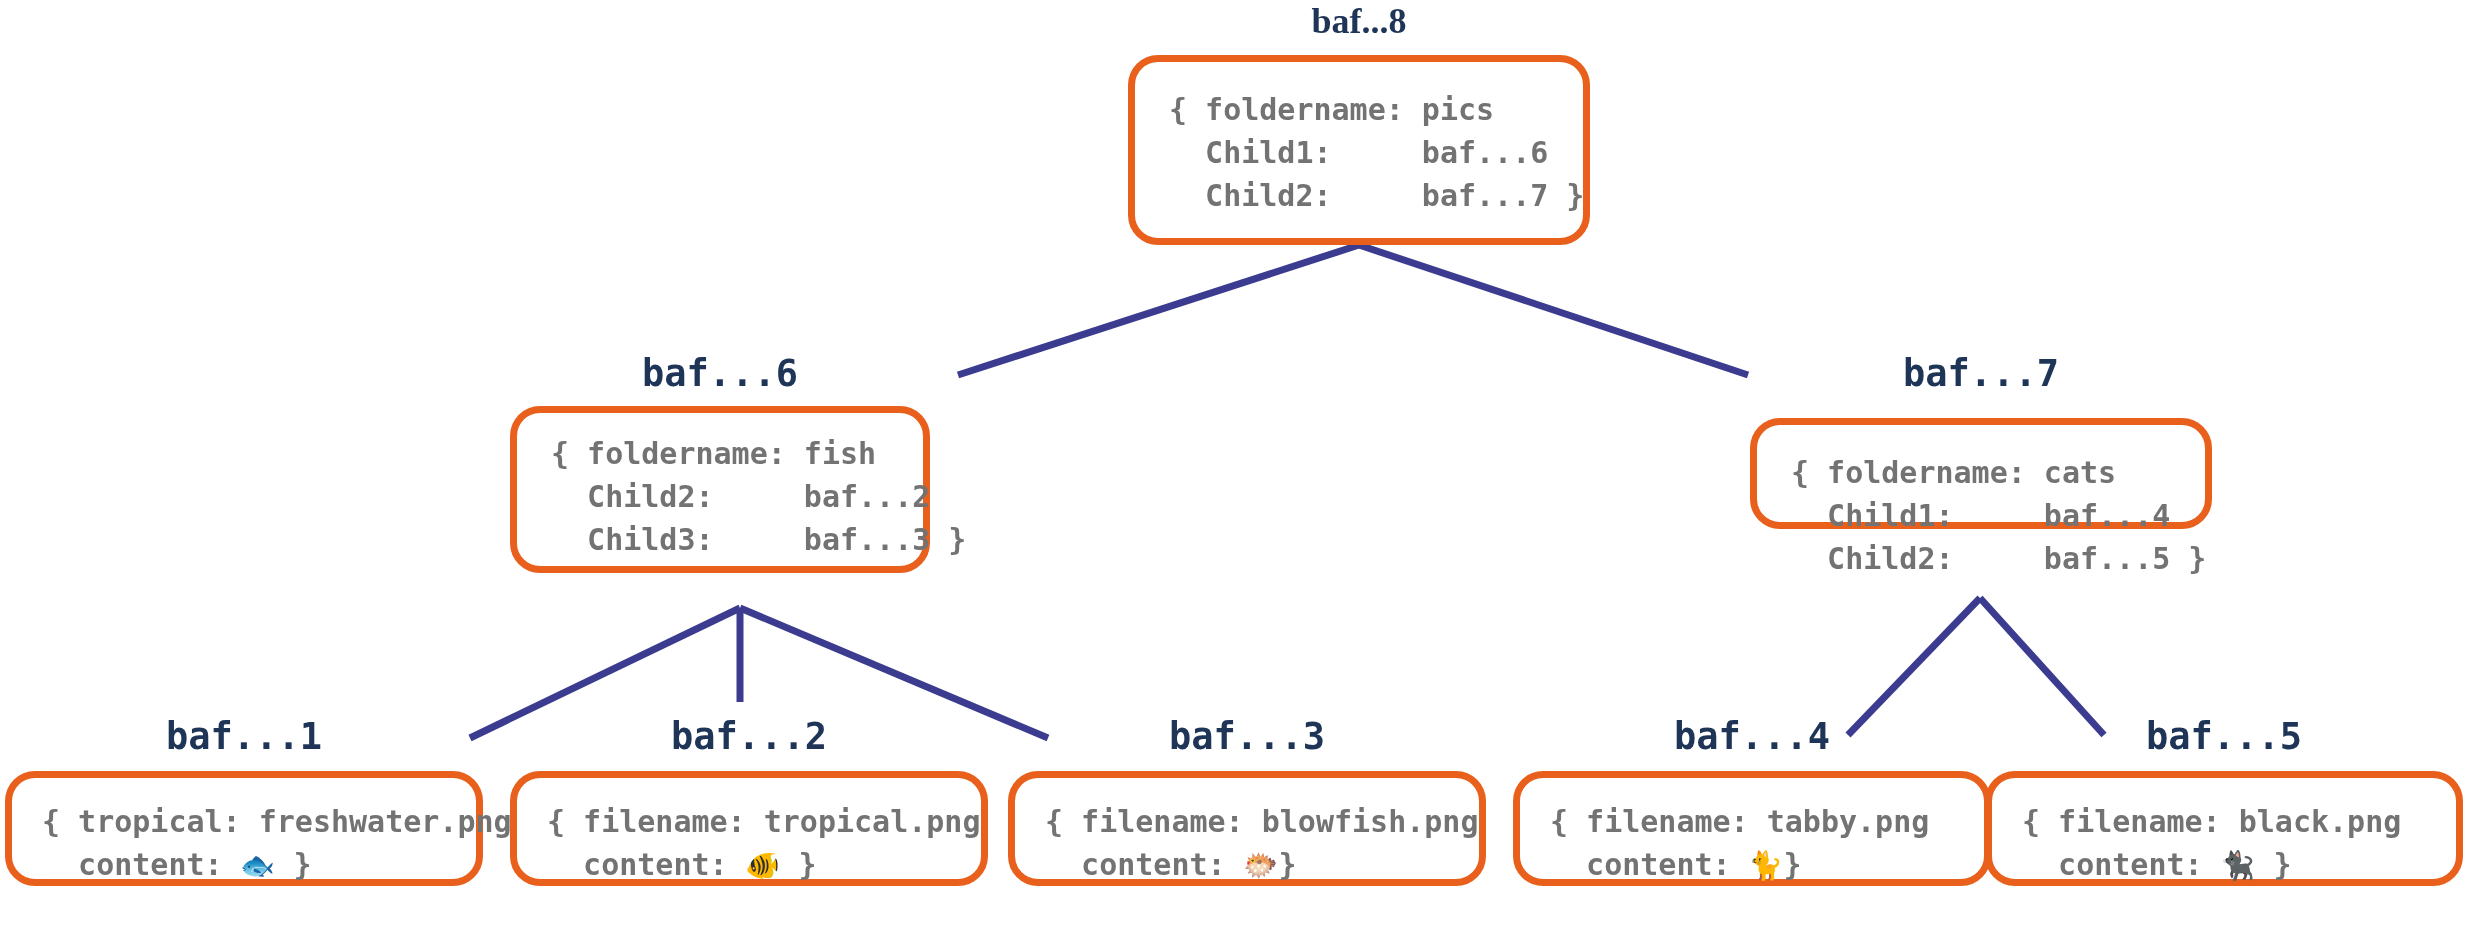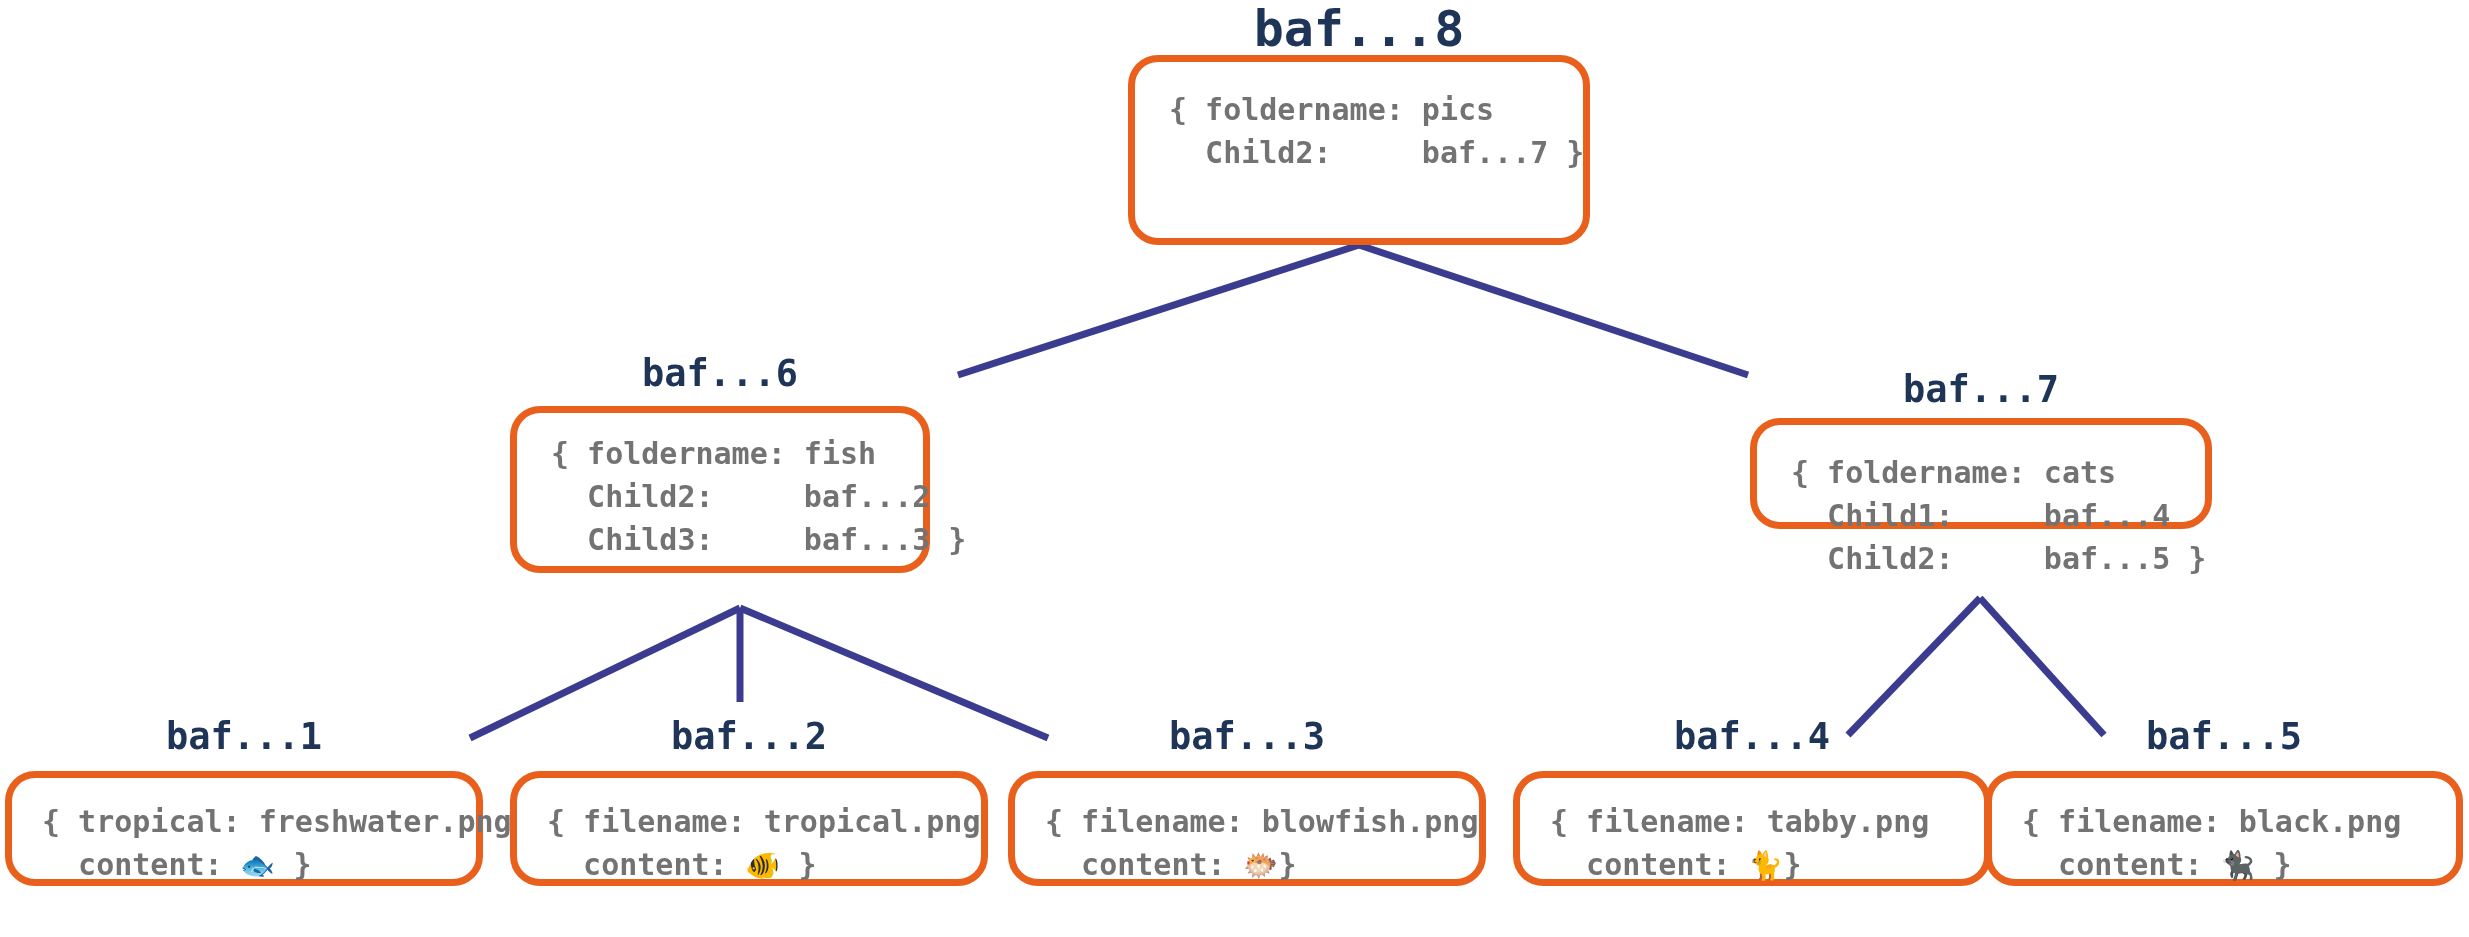--- a/index.html
+++ b/index.html
@@ -54,29 +54,29 @@
     color: #737373;
     font-family: "DejaVu Sans Mono", "Liberation Mono", monospace;
     font-size: 30px;
     font-weight: 700;
     line-height: 1.36;
     white-space: pre;
     margin: 2px;
   }
   
   #node-8        { left: 1128px; top: 0px;   width: 462px; height: 250px; }
-  #node-8 .node-label { top: 0px; font-size: 50px; }
+  #node-8 .node-label { top: 0px; font-size: 36px; font-family: Liberation Serif, serif; }
   #node-8 .node-box   { top: 55px; height: 190px; padding: 26px 0 0 32px; }
   
   #node-6        { left: 510px; top: 352px; width: 420px; height: 258px; }
   #node-6 .node-label { top: 0px; }
   #node-6 .node-box   { top: 54px; height: 167px; padding: 19px 0 0 32px; }
   
   #node-7        { left: 1750px; top: 352px; width: 462px; height: 258px; }
-  #node-7 .node-label { top: 16px; }
+  #node-7 .node-label { top: 0px; }
   #node-7 .node-box   { top: 66px; height: 111px; padding: 26px 0 0 32px; }
   
   .leaf .node-label   { top: 0px; }
   .leaf .node-box     { top: 56px; height: 115px; padding: 22px 0 0 28px; }
   #node-1 { left: 5px;    top: 715px; width: 478px; }
   #node-2 { left: 510px;  top: 715px; width: 478px; }
   #node-3 { left: 1008px; top: 715px; width: 478px; }
   #node-4 { left: 1513px; top: 715px; width: 478px; }
   #node-5 { left: 1985px; top: 715px; width: 478px; }
   .emoji {
@@ -98,20 +98,21 @@
         <line x1="740" y1="608" x2="1048" y2="738"></line>
         <line x1="1980" y1="598" x2="1848" y2="735"></line>
         <line x1="1980" y1="598" x2="2104" y2="735"></line>
       </g>
   </svg>
 
   <div class="node" id="node-8">
     <div class="node-label">baf...8</div>
     <div class="node-box">
       <div class="node-text">{ foldername: pics</div>
+      <div class="node-text">  Child1:     baf...6</div>
       <div class="node-text">  Child2:     baf...7 }</div>
     </div>
   </div>
 
   <div class="node" id="node-6">
     <div class="node-label">baf...6</div>
     <div class="node-box">
       <div class="node-text">{ foldername: fish</div>
       <div class="node-text">  Child2:     baf...2</div>
       <div class="node-text">  Child3:     baf...3 }</div>

